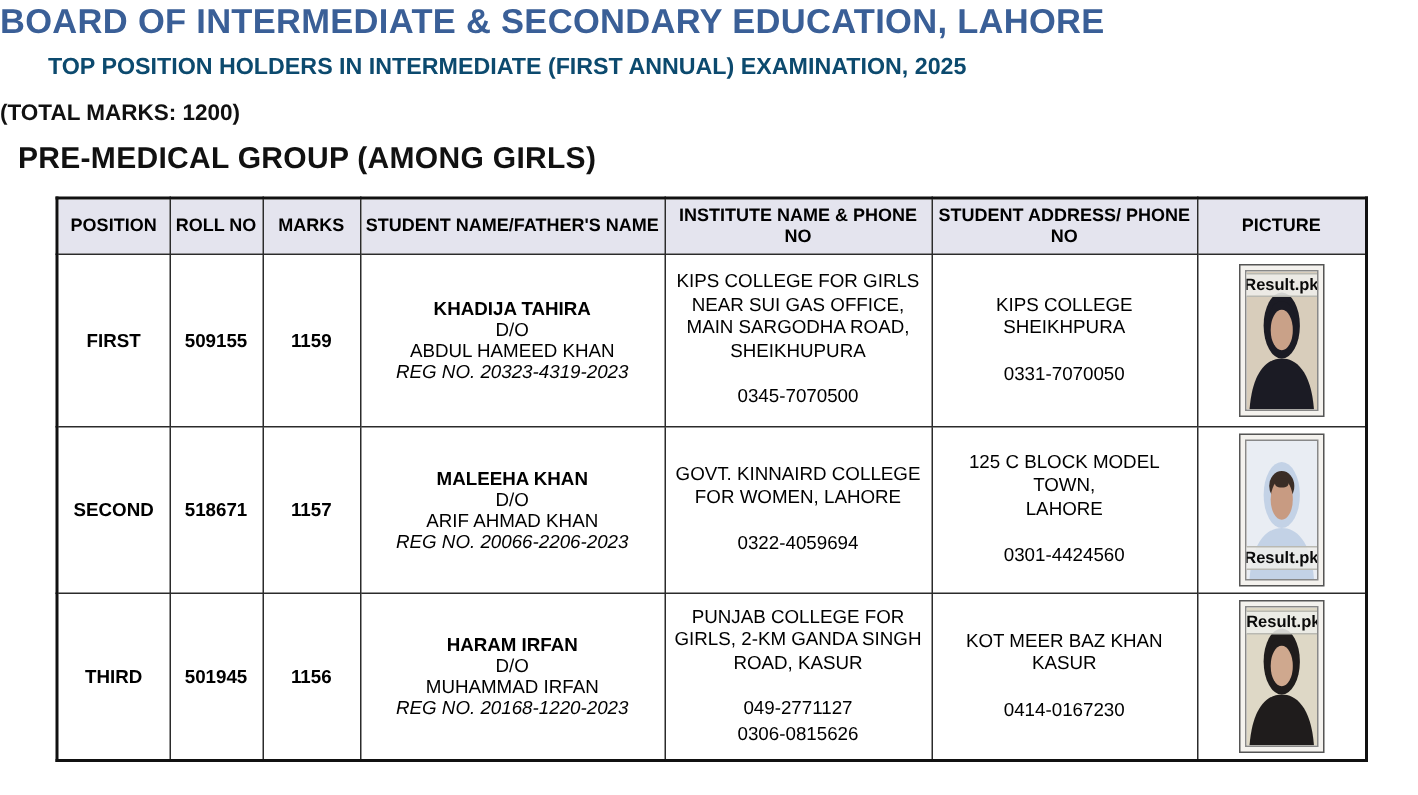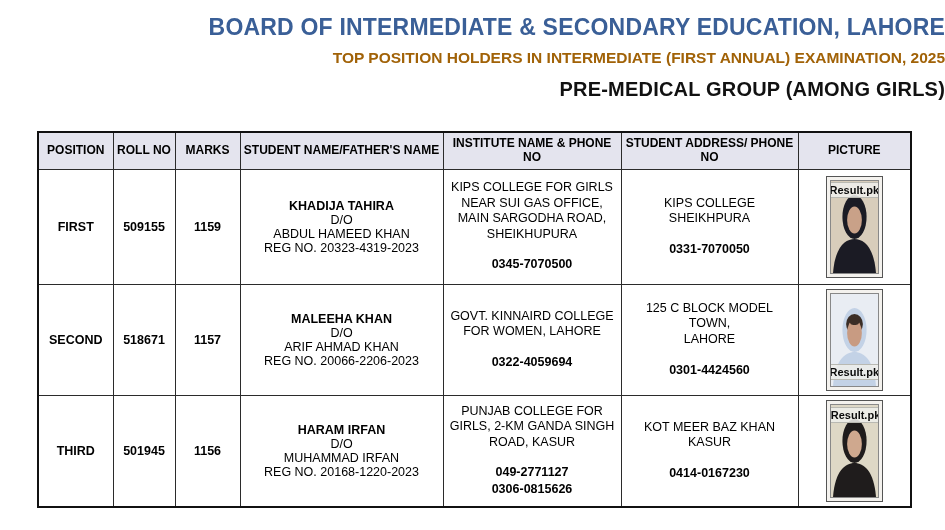--- a/index.html
+++ b/index.html
@@ -7,30 +7,30 @@
   body {
     width: 945px; height: 530px;
     font-family: "Liberation Sans", sans-serif;
     color: #000;
     overflow: hidden;
     position: relative;
   }
   .page { width: 945px; height: 530px; background: #fff; }
 
   
-  .hdr { text-align: right; padding-top: 15px; }
+  .hdr { text-align: left; padding-top: 2px; }
   .board-title {
     color: #3a5f97;
     font-size: 23px; font-weight: bold;
     letter-spacing: 0.2px;
     line-height: 1.1;
   }
   .sub-title {
     margin-top: 9px;
-    font-size: 15.5px; font-weight: bold; color: #a16207;
+    font-size: 15.5px; font-weight: bold; color: #0c4a6e; margin-left: 32px;
   }
   .total-marks {
     margin-top: 13px;
     font-size: 15px; font-weight: bold; color: #111;
   }
   .group-title {
     margin-top: 11px;
     font-size: 20px; font-weight: bold; color: #111;
     letter-spacing: 0.2px;
     margin-left: 12px;
@@ -58,22 +58,22 @@
     height: 35px;
     line-height: 1.15;
   }
   tbody td { font-size: 12.5px; }
   tr.r1 td { height: 115px; }
   tr.r2 td { height: 110px; }
   tr.r3 td { height: 112px; }
   .cell-bold { font-weight: bold; }
   .lines { white-space: pre-line; line-height: 1.3; }
   .student-name { font-weight: bold; }
-  .reg-no { margin-top: 0; }
-  .phone { font-weight: bold; margin-top: 14px; line-height: 1.35; }
+  .reg-no { margin-top: 0; font-style: italic; }
+  .phone { font-weight: normal; margin-top: 14px; line-height: 1.35; }
   .inst-lines { line-height: 1.25; }
 
   
   .photo {
     width: 57px; height: 102px;
     margin: 0 auto;
     border: 1px solid #555;
     background: #f4f2ee;
     padding: 3px;
     position: relative;
@@ -100,20 +100,21 @@
   .wm-topleft{ top: 2px; left: -4px; }
 </style>
 </head>
 <body>
 
 <div class="page">
 
   <div class="hdr">
     <div class="board-title">BOARD OF INTERMEDIATE &amp; SECONDARY EDUCATION, LAHORE</div>
     <div class="sub-title">TOP POSITION HOLDERS IN INTERMEDIATE (FIRST ANNUAL) EXAMINATION, 2025</div>
+    <div class="total-marks">(TOTAL MARKS: 1200)</div>
     <div class="group-title">PRE-MEDICAL GROUP (AMONG GIRLS)</div>
   </div>
 
   <table class="results">
     <colgroup>
       <col style="width:75px">
         <col style="width:62px">
         <col style="width:65px">
       <col style="width:203px">
         <col style="width:178px">

